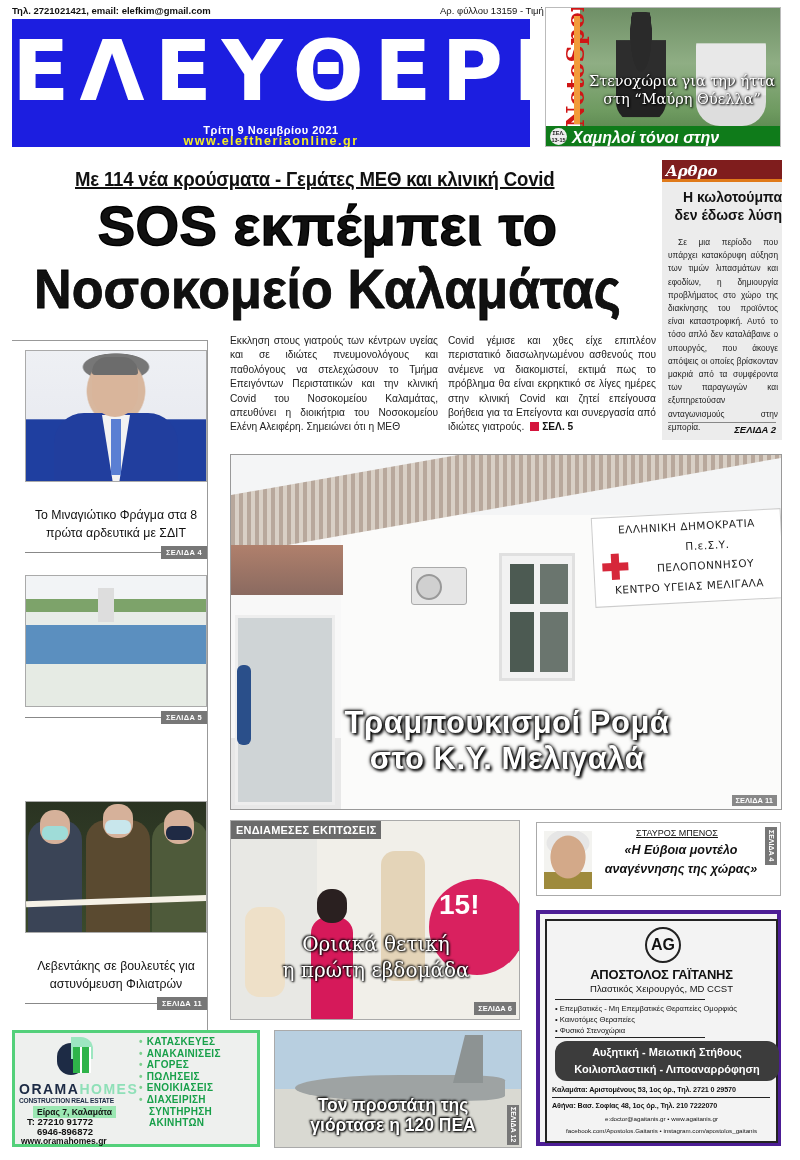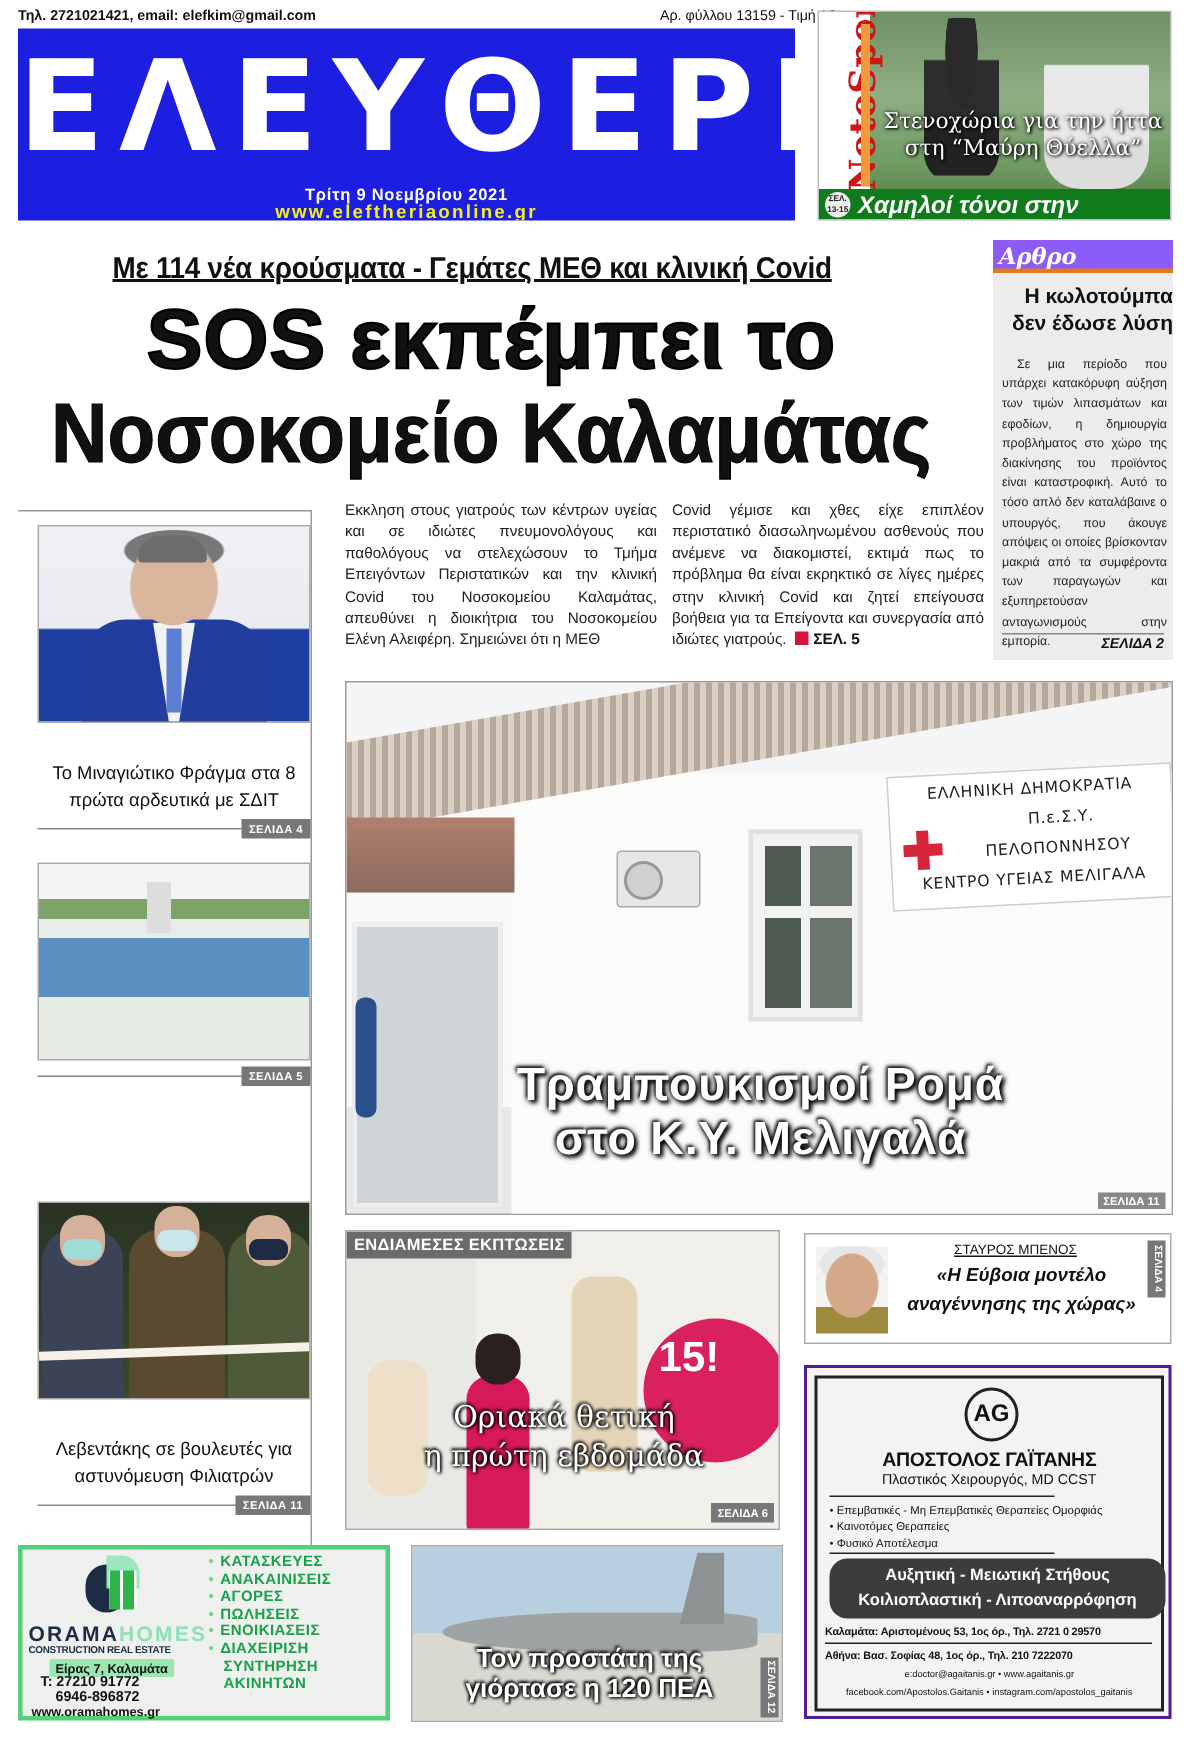--- a/index.html
+++ b/index.html
@@ -22,21 +22,21 @@
 .sport-cap{position:absolute;left:36px;top:64px;width:200px;text-align:center;color:#fff;font-family:"DejaVu Serif",serif;font-size:14.5px;line-height:18px;text-shadow:0 0 3px #000,1px 1px 2px #000}
 .sport-bar{position:absolute;left:0;top:118px;width:236px;height:22px;background:#0f7b1a}
 .sport-badge{position:absolute;left:4px;top:2px;width:17px;height:17px;border-radius:50%;background:#eee;color:#222;font-size:5.5px;font-weight:bold;text-align:center;line-height:7px;padding-top:2px}
 .sport-bartext{position:absolute;left:26px;top:3px;color:#fff;font-size:16px;font-style:italic;font-weight:bold}
 
 .kicker{left:75px;top:168px;font-size:20px;font-family:"Liberation Sans Narrow","Liberation Sans",sans-serif;font-weight:bold;text-decoration:underline;text-decoration-thickness:2px;letter-spacing:-.2px;transform:scaleX(.93);transform-origin:left}
 .headline1{left:0;top:196px;width:655px;text-align:center;font-size:56px;font-weight:900;font-family:"Liberation Sans",sans-serif;letter-spacing:.5px;line-height:60px;-webkit-text-stroke:1.5px #000}
 .headline2{left:0;top:256px;width:655px;text-align:center;font-size:56px;font-weight:bold;line-height:66px;transform:scaleX(.93);transform-origin:center;-webkit-text-stroke:.8px #000}
 
 .article{left:662px;top:160px;width:120px;height:280px;background:#ececec}
-.art-tag{position:absolute;left:0;top:0;width:120px;height:22px;background:#8b5cf6;color:#fff;font-family:"DejaVu Serif",serif;font-style:italic;font-weight:bold;font-size:15px;padding-left:4px;line-height:22px;border-bottom:3px solid #e07a1a}
+.art-tag{position:absolute;left:0;top:0;width:120px;height:22px;background:#7f1d1d;color:#fff;font-family:"DejaVu Serif",serif;font-style:italic;font-weight:bold;font-size:15px;padding-left:4px;line-height:22px;border-bottom:3px solid #e07a1a}
 .art-title{position:absolute;left:0;top:28px;width:120px;text-align:right;font-size:14px;font-weight:bold;line-height:18px}
 .art-body{position:absolute;left:6px;top:76px;width:110px;font-size:8.3px;line-height:13.2px;text-align:justify;text-indent:10px;color:#222}
 .art-page{position:absolute;right:6px;top:262px;font-size:9.5px;font-style:italic;font-weight:bold;border-top:1px solid #888;width:108px;text-align:right;padding-top:1px}
 
 .lead{top:334px;width:208px;font-size:10.2px;line-height:14.4px;text-align:justify;color:#222}
 .lead-l{left:230px}
 .lead-r{left:448px}
 .sel5{font-weight:bold;color:#111}
 .redsq{display:inline-block;width:9px;height:9px;background:#d4143c;margin:0 3px;vertical-align:-1px}
 
@@ -90,21 +90,21 @@
 .sales-coat2{position:absolute;left:14px;top:86px;width:40px;height:90px;background:#eee0c8;border-radius:14px}
 .sales-cap{position:absolute;left:0;top:110px;width:290px;text-align:center;color:#fff;font-family:"DejaVu Serif",serif;font-size:20px;line-height:26px;text-shadow:0 0 3px #000,1px 1px 2px #000,-1px -1px 2px #000}
 .sales-page{position:absolute;right:3px;bottom:4px;background:#777;color:#fff;font-size:7.5px;font-weight:bold;padding:2px 4px}
 
 .opinion{left:536px;top:822px;width:245px;height:74px;border:1px solid #aaa}
 .op-photo{position:absolute;left:7px;top:8px;width:48px;height:58px;background:radial-gradient(ellipse 18px 22px at 24px 26px,#d3a989 0 95%,transparent 100%),radial-gradient(ellipse 22px 14px at 24px 12px,#e6e6e6 0 95%,transparent 100%),linear-gradient(180deg,#f3f3f0 0 70%,#9e8a3c 70%)}
 .op-name{position:absolute;left:60px;top:5px;width:160px;text-align:center;font-size:9px;text-decoration:underline}
 .op-title{position:absolute;left:60px;top:18px;width:168px;text-align:center;font-size:12.5px;font-style:italic;font-weight:bold;line-height:19px}
 .op-vtag{position:absolute;right:3px;top:4px;width:12px;height:38px;background:#777;color:#fff;font-size:7px;font-weight:bold;writing-mode:vertical-rl;text-align:center;line-height:12px}
 
-.adoc{left:536px;top:910px;width:245px;height:236px;border:2px solid #4c1d95;background:#f4f4f4;padding:3px}
+.adoc{left:536px;top:910px;width:245px;height:236px;border:4px solid #4c1d95;background:#f4f4f4;padding:3px}
 .adoc-inner{position:absolute;left:5px;top:5px;width:233px;height:224px;border:2px solid #222;background:#f3f3f3}
 .adoc-logo{position:absolute;left:98px;top:6px;width:36px;height:36px;border:2px solid #222;border-radius:50%;text-align:center;font-size:16px;line-height:32px;font-weight:bold}
 .adoc-name{position:absolute;left:0;top:46px;width:229px;text-align:center;font-size:13px;font-weight:bold;letter-spacing:-.2px}
 .adoc-sub{position:absolute;left:0;top:62px;width:229px;text-align:center;font-size:9.5px}
 .adoc-hr{position:absolute;left:8px;width:150px;border-top:1px solid #222}
 .adoc-list{position:absolute;left:8px;top:82px;font-size:7.6px;line-height:11px}
 .adoc-pill{position:absolute;left:8px;top:120px;width:224px;height:40px;background:#3c3c3c;border-radius:12px;color:#fff;text-align:center;font-size:11px;line-height:17px;padding-top:3px;font-weight:bold}
 .adoc-addr{position:absolute;left:5px;width:222px;font-size:7.2px;font-weight:bold;letter-spacing:-.1px}
 .adoc-small{position:absolute;left:0;width:229px;text-align:center;font-size:6.2px}
 
@@ -269,21 +269,21 @@
 
 <div class="abs adoc">
   <div class="adoc-inner">
     <div class="adoc-logo">AG</div>
     <div class="adoc-name">ΑΠΟΣΤΟΛΟΣ ΓΑΪΤΑΝΗΣ</div>
     <div class="adoc-sub">Πλαστικός Χειρουργός, MD CCST</div>
     <div class="adoc-hr" style="top:78px"></div>
     <div class="adoc-list">
       <div>• Επεμβατικές - Μη Επεμβατικές Θεραπείες Ομορφιάς</div>
       <div>• Καινοτόμες Θεραπείες</div>
-      <div>• Φυσικό Αποτέλεσμα</div>
+      <div>• Φυσικό Στενοχώρια</div>
     </div>
     <div class="adoc-hr" style="top:116px"></div>
     <div class="adoc-pill">
       <div>Αυξητική - Μειωτική Στήθους</div>
       <div>Κοιλιοπλαστική - Λιποαναρρόφηση</div>
     </div>
     <div class="adoc-addr" style="top:164px">Καλαμάτα: Αριστομένους 53, 1ος όρ., Τηλ. 2721 0 29570</div>
     <div class="adoc-hr" style="top:176px;width:218px;left:5px"></div>
     <div class="adoc-addr" style="top:180px">Αθήνα: Βασ. Σοφίας 48, 1ος όρ., Τηλ. 210 7222070</div>
     <div class="adoc-small" style="top:194px">e:doctor@agaitanis.gr • www.agaitanis.gr</div>

